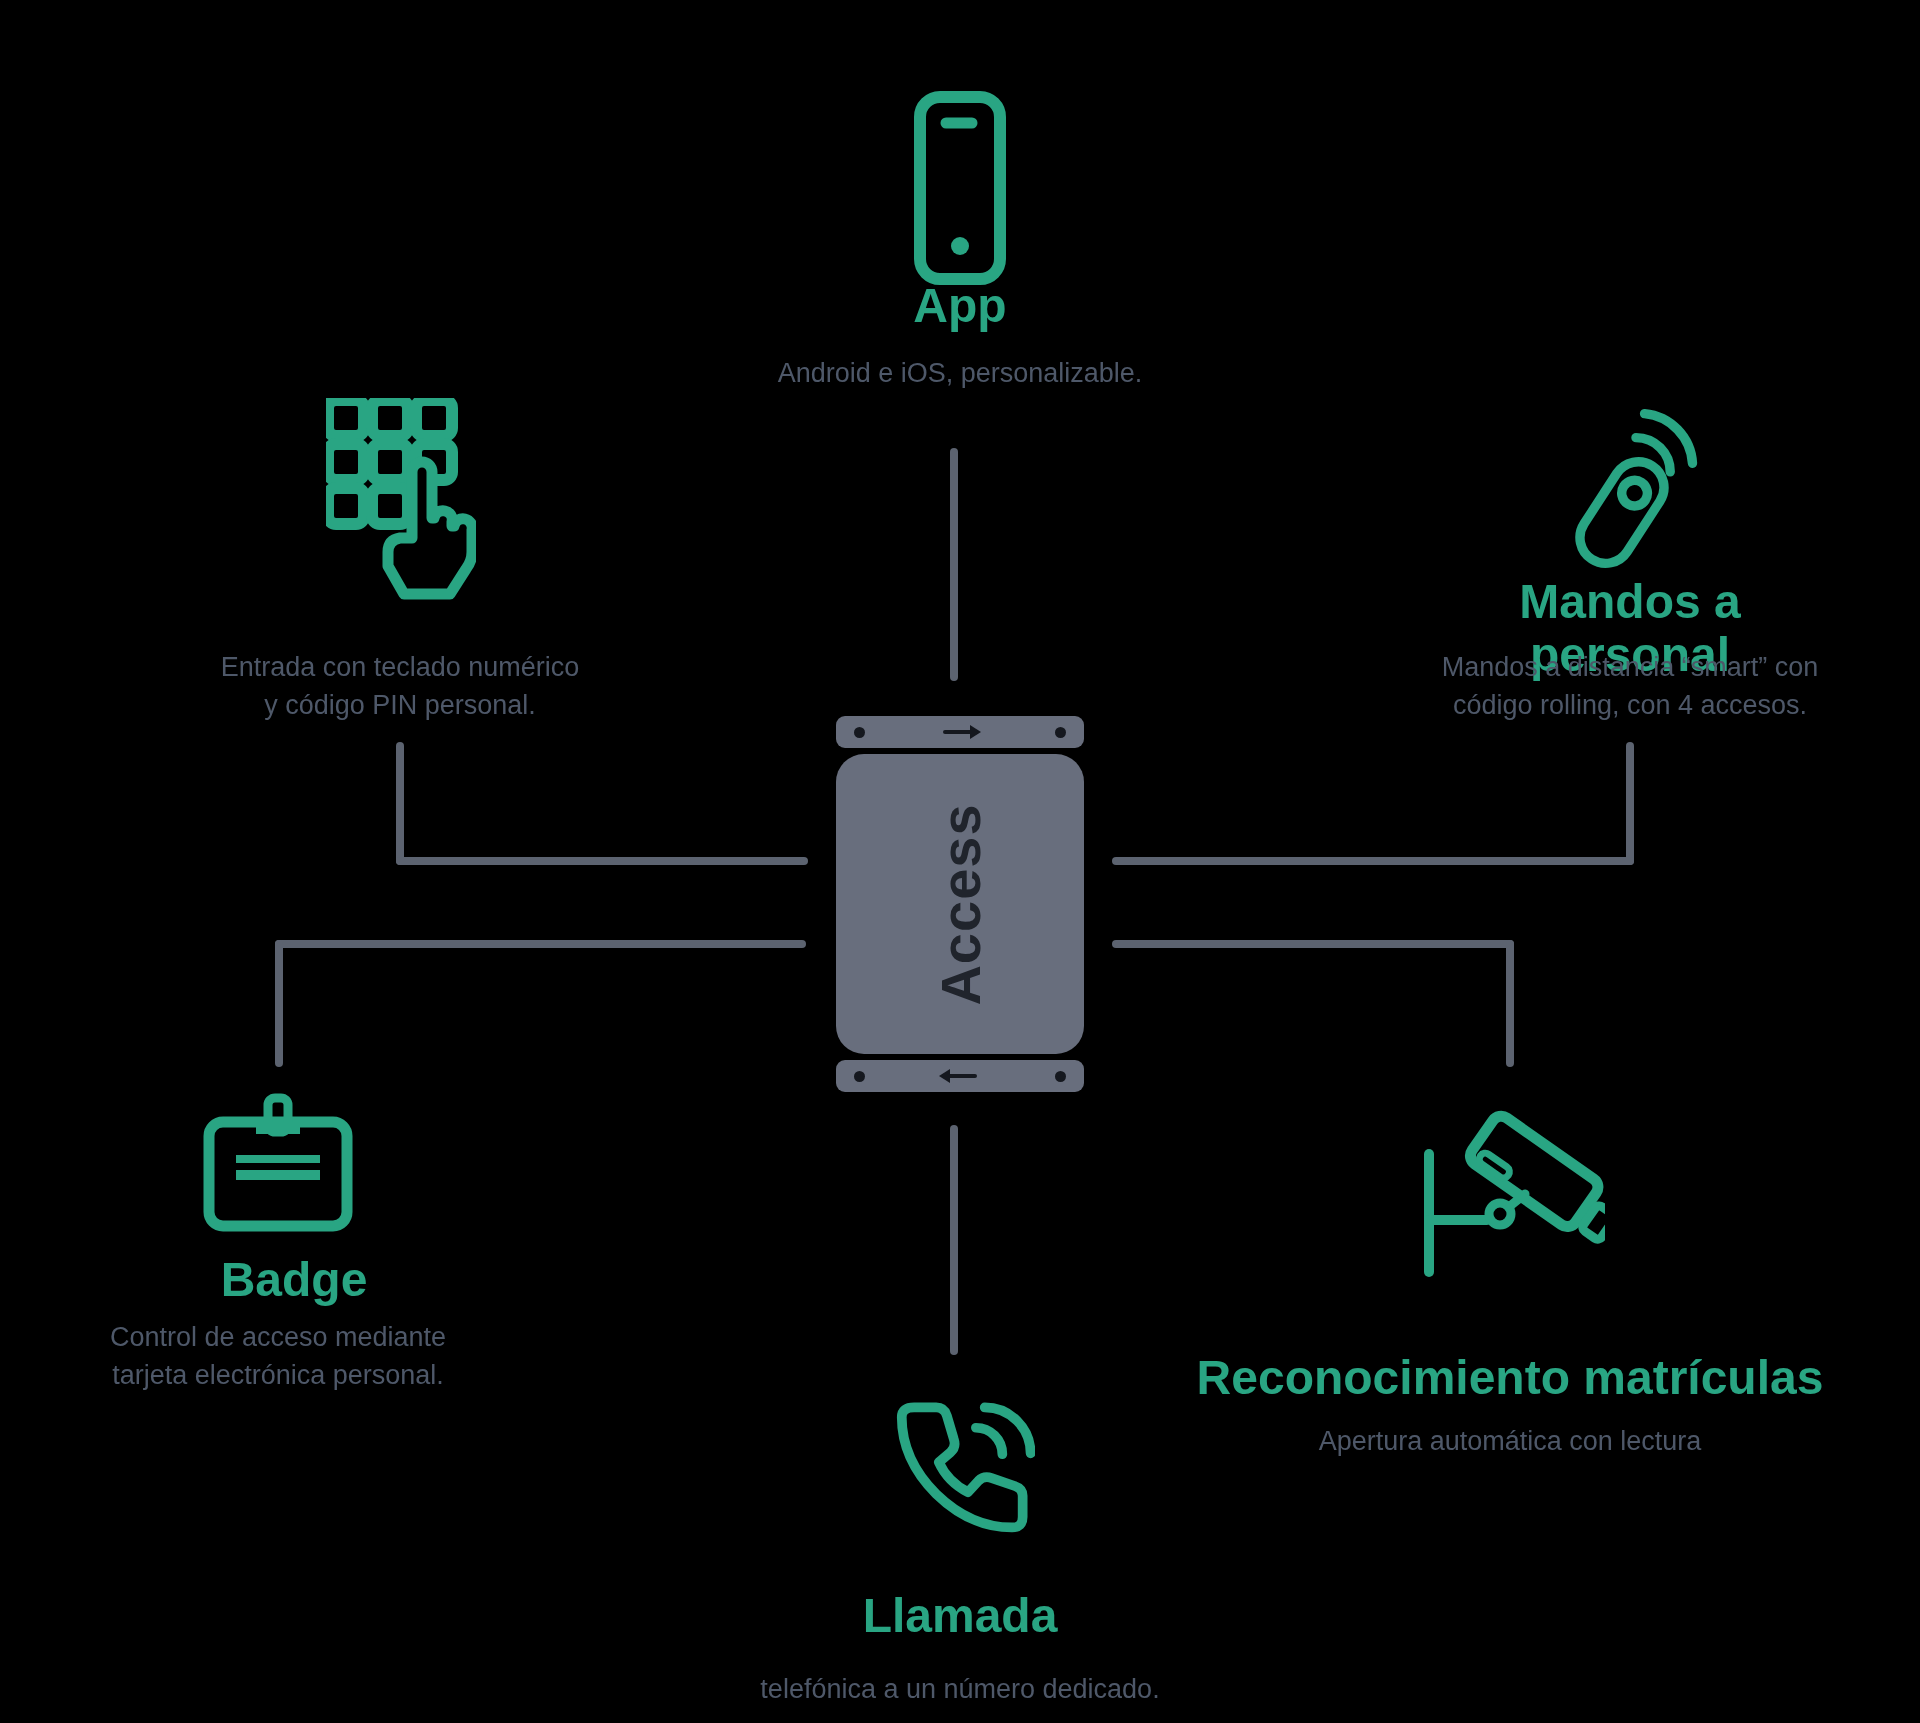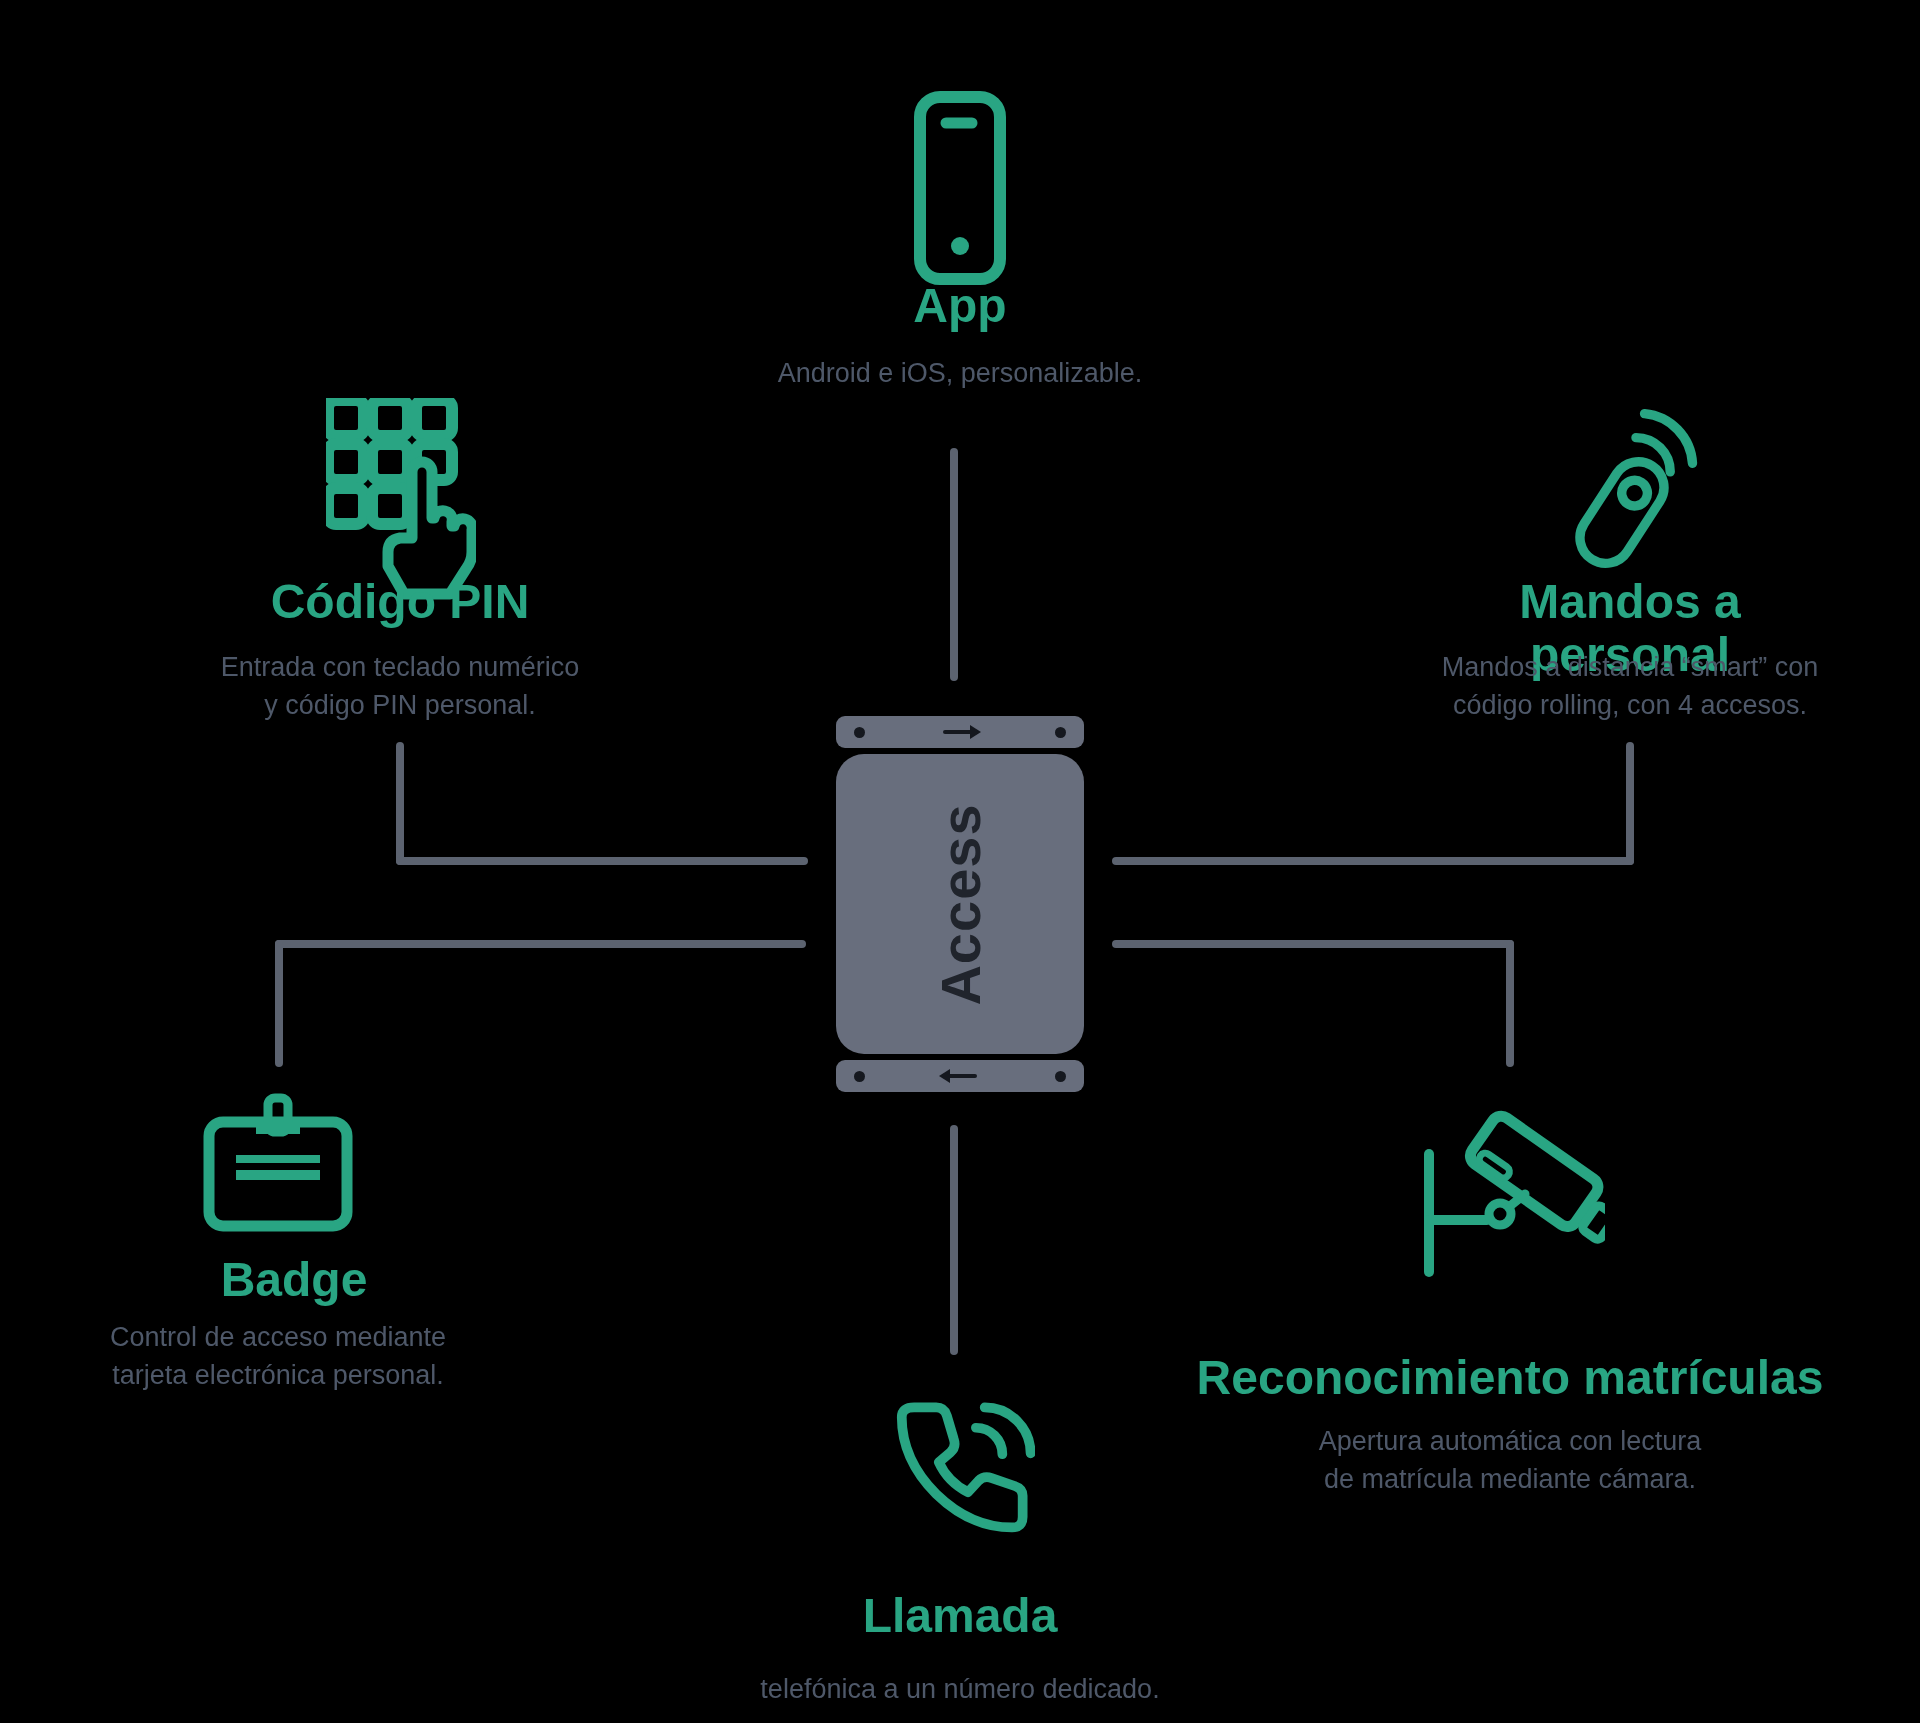--- a/index.html
+++ b/index.html
@@ -72,21 +72,20 @@
       <rect x="46" y="2" width="36" height="36" rx="8"></rect>
       <rect x="90" y="2" width="36" height="36" rx="8"></rect>
       <rect x="2" y="46" width="36" height="36" rx="8"></rect>
       <rect x="46" y="46" width="36" height="36" rx="8"></rect>
       <rect x="90" y="46" width="36" height="36" rx="8"></rect>
       <rect x="2" y="90" width="36" height="36" rx="8"></rect>
       <rect x="46" y="90" width="36" height="36" rx="8"></rect>
       <path fill="#000000" stroke-width="11" d="M 86 140 L 86 74 A 10 10 0 0 1 106 74 L 106 120 L 108 120 A 9 9 0 0 1 126 124 L 126 128 L 128 128 A 9 9 0 0 1 146 132 L 146 154 Q 146 163 140 171 L 124 196 L 78 196 L 62 168 L 62 154 Q 62 142 74 140 Z"></path>
     </svg>
   </div>
-  <div class="abs title" style="left:200px;top:548px;width:400px;">Código PIN</div>
   <div class="abs desc" style="left:150px;top:620px;width:500px;">
     <div>Entrada con teclado numérico</div>
     <div>y código PIN personal.</div>
   </div>
   <div class="abs conn" style="left:396px;top:714px;width:8px;height:123px;"></div>
   <div class="abs conn" style="left:396px;top:829px;width:412px;height:8px;"></div>
 
   <div class="abs icon" style="left:1555px;top:360px;width:150px;height:190px;">
     <svg viewBox="0 0 150 222" fill="none" stroke="currentColor" stroke-width="11" stroke-linecap="round" stroke-linejoin="round">
       <g transform="rotate(33 64 148)">
@@ -147,21 +146,20 @@
       <g transform="rotate(35 120 74)">
         <rect x="56" y="46" width="126" height="56" rx="10" stroke-width="11"></rect>
         <rect x="66" y="86" width="34" height="12" rx="6" stroke-width="7"></rect>
         <rect x="190" y="64" width="22" height="30" rx="5" stroke-width="9"></rect>
       </g>
     </svg>
   </div>
   <div class="abs title" style="left:1160px;top:1324px;width:700px;">Reconocimiento matrículas</div>
   <div class="abs desc" style="left:1260px;top:1394px;width:500px;">
     <div>Apertura automática con lectura</div>
-    <div>de matrícula mediante cámara.</div>
   </div>
 
   <div class="abs conn" style="left:950px;top:1097px;width:8px;height:230px;"></div>
   <div class="abs icon" style="left:885px;top:1368px;width:150px;height:150px;">
     <svg viewBox="0 0 170 170" fill="none" stroke="currentColor" stroke-width="11" stroke-linecap="round" stroke-linejoin="round">
       <path d="M 33 13 L 58 13 Q 67 13 70 22 L 78 49 Q 81 58 74 64 L 61 75 Q 71 97 94 109 L 106 96 Q 112 90 121 93 L 147 102 Q 156 105 156 113 L 156 137 Q 156 149 144 149 Q 97 149 58 111 Q 19 72 19 24 Q 19 13 33 13 Z"></path>
       <path d="M 103 36 A 30 30 0 0 1 133 66"></path>
       <path d="M 113 13 A 52 52 0 0 1 165 65"></path>
     </svg>
   </div>

